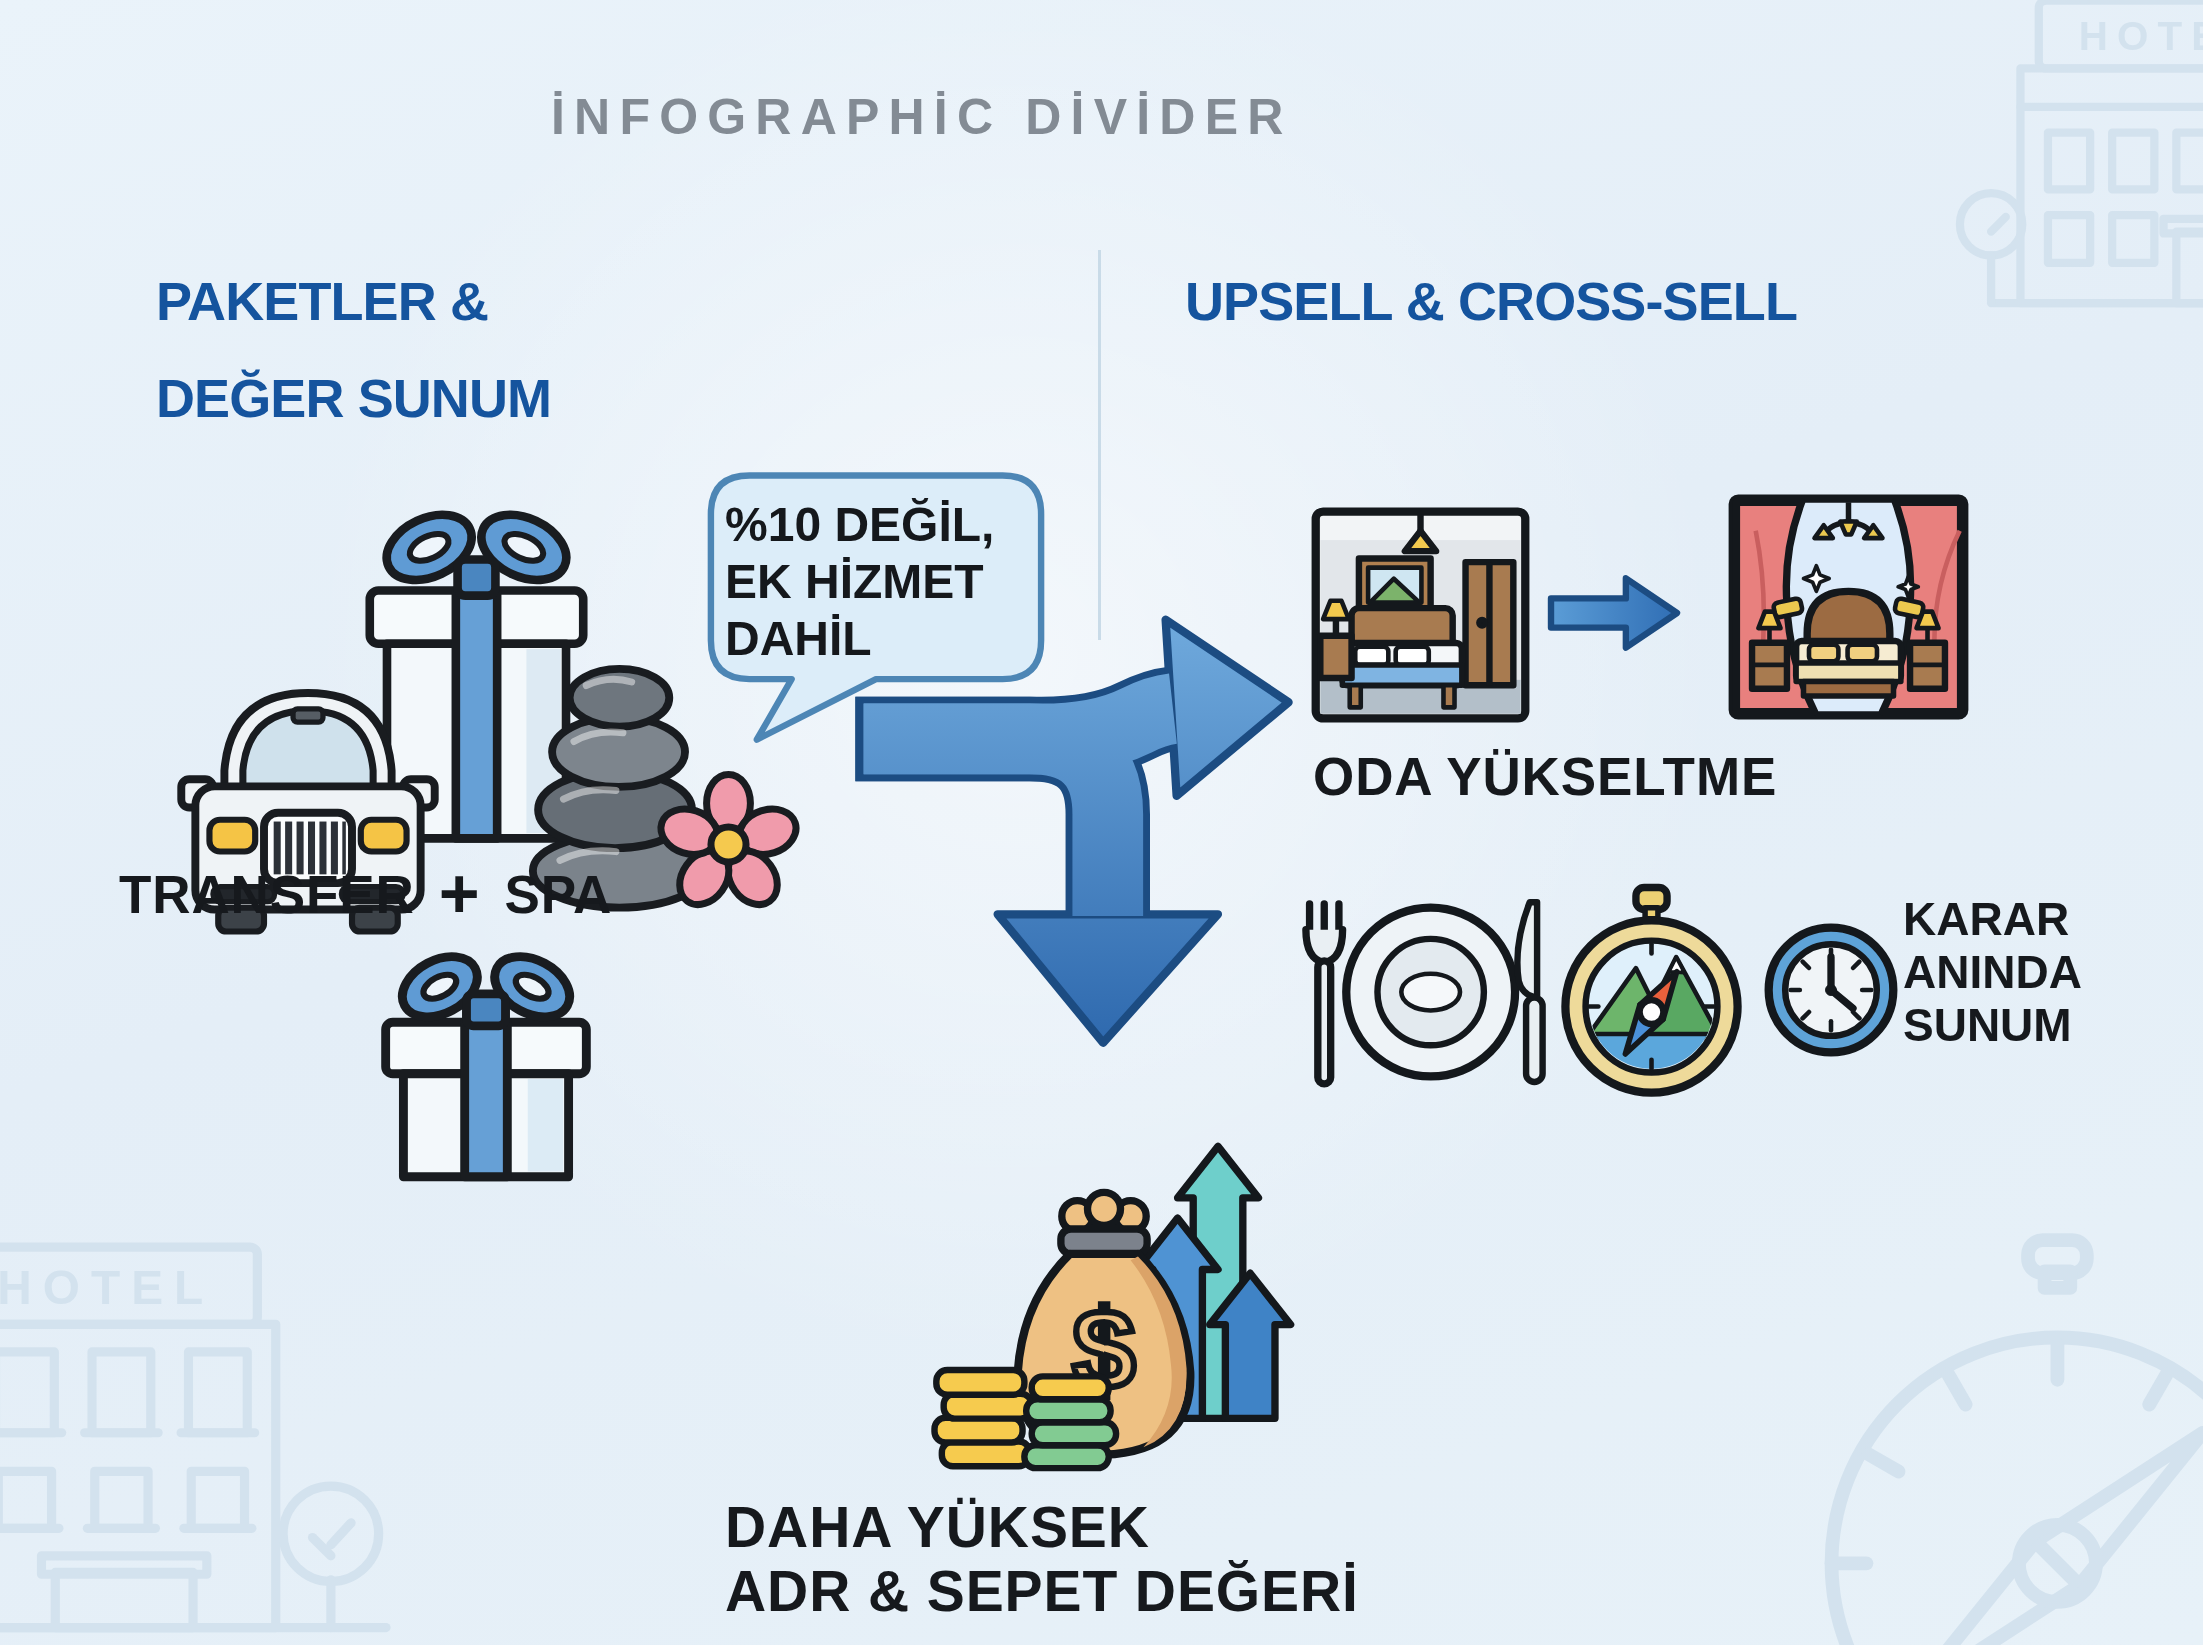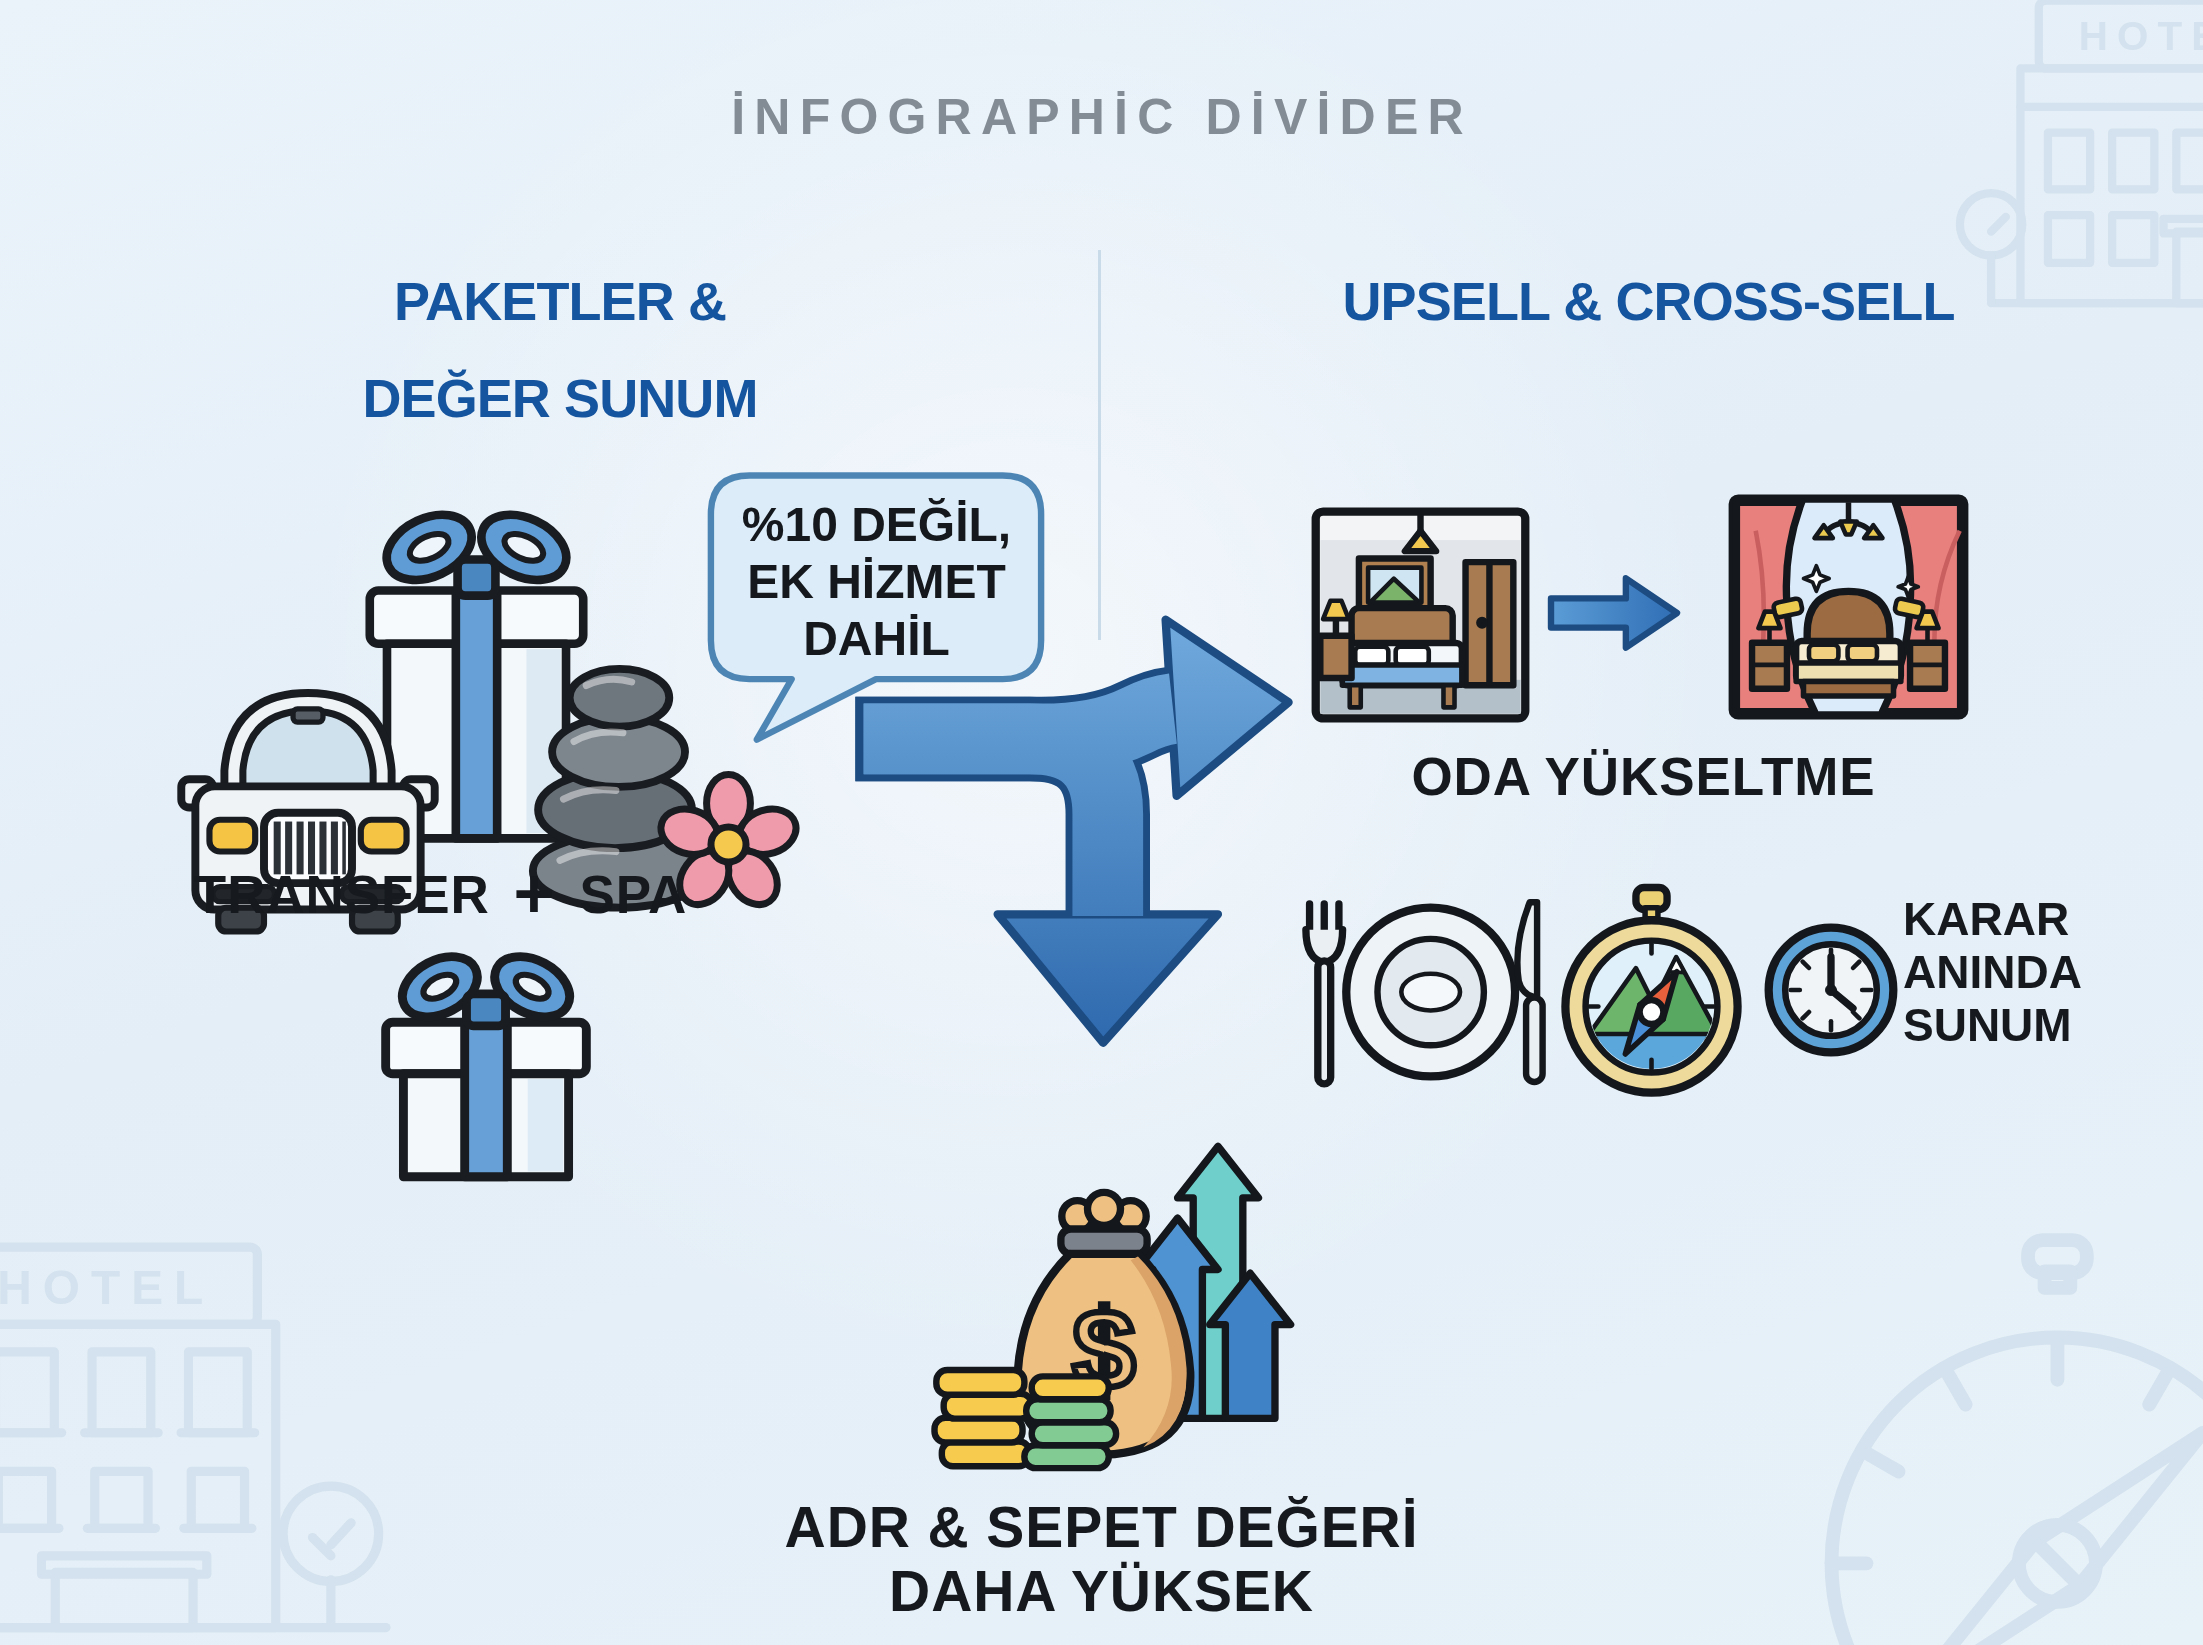--- a/index.html
+++ b/index.html
@@ -2,21 +2,21 @@
 <html style="font-size:14.7px"><head>
 <meta charset="utf-8">
 <style>
   html,body{margin:0;padding:0;}
   body{font-family:"Liberation Sans", sans-serif;}
   .stage{position:relative;width:2204px;height:1646px;overflow:hidden;
     background:
       radial-gradient(circle at 46% 40%, rgba(255,255,255,.55), rgba(255,255,255,0) 46%),
       linear-gradient(160deg,#eaf3fa 0%, #e4eef7 45%, #e7f1f8 100%);}
   .abs{position:absolute;}
-  .ctr{text-align:center;}
+  .ctr{}
   .title{font-size:50px;font-weight:700;letter-spacing:9.2px;color:#838b94;}
   .heading{font-size:54px;line-height:97px;font-weight:700;color:#15549e;letter-spacing:-0.9px;}
   .caption{font-size:53px;font-weight:700;color:#16191d;letter-spacing:0.9px;}
   .bubble-text{font-size:48px;line-height:57px;font-weight:700;color:#15181c;}
   .timing{font-size:46px;line-height:53px;font-weight:700;color:#16191d;}
   .plus{font-size:70px;font-weight:700;vertical-align:-5.5px;padding:0 24px;}
   .divider-line{width:2.8px;height:390px;background:#c9dbe8;}
   svg{overflow:visible;display:block;}
   .wm-txt{fill:#d3e2ee;font-family:"Liberation Sans",sans-serif;font-weight:700;}
 </style>
@@ -384,18 +384,18 @@
       <rect x="16" y="66" width="96" height="27" rx="12" fill="#f6cb4e"></rect>
       <rect x="8" y="40" width="96" height="27" rx="12" fill="#f6cb4e"></rect>
       <rect x="104" y="122" width="92" height="25" rx="12" fill="#82cb92"></rect>
       <rect x="112" y="97" width="92" height="25" rx="12" fill="#82cb92"></rect>
       <rect x="106" y="72" width="92" height="25" rx="12" fill="#82cb92"></rect>
       <rect x="112" y="47" width="84" height="25" rx="12" fill="#f6cb4e"></rect>
     </g>
   </svg>
 
   <div class="abs ctr" style="left:725px;top:1495px;width:753px">
+    <div class="caption" style="font-size:57px;line-height:64px">DAHA YÜKSEK</div>
     <div class="caption" style="font-size:57px;line-height:64px">ADR &amp; SEPET DEĞERİ</div>
-    <div class="caption" style="font-size:57px;line-height:64px">DAHA YÜKSEK</div>
   </div>
 
 </div>
 
 
 </body></html>

